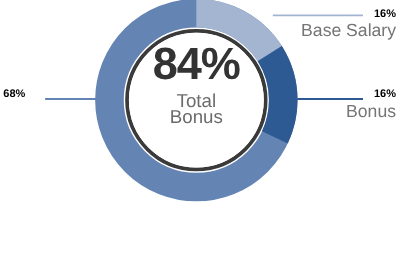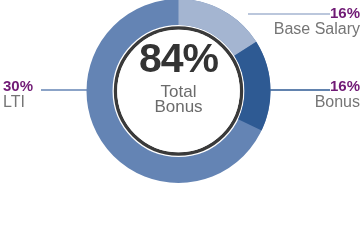--- a/index.html
+++ b/index.html
@@ -57,23 +57,23 @@
     line-height: 15px;
   }
   .center-sub div { white-space: nowrap; }
 
   
   .callout {
     position: absolute;
     white-space: nowrap;
   }
   .callout .pct {
-    font-size: 15px;
+    font-size: 10px;
     font-weight: bold;
-    color: #701a75;
+    color: #000000;
     line-height: 16px;
   }
   .callout .name {
     font-size: 16px;
     color: #757575;
     line-height: 15px;
   }
   .callout.right { text-align: right; }
   .callout.left  { text-align: left; }
 
@@ -118,17 +118,16 @@
     <div class="pct">16%</div>
     <div class="name">Base Salary</div>
   </div>
 
   <div class="callout right" id="label-bonus">
     <div class="pct">16%</div>
     <div class="name">Bonus</div>
   </div>
 
   <div class="callout left" id="label-lti">
-    <div class="pct">30%</div>
-    <div class="name">LTI</div>
+    <div class="pct">68%</div>
   </div>
 
 </div>
 
 </body></html>

